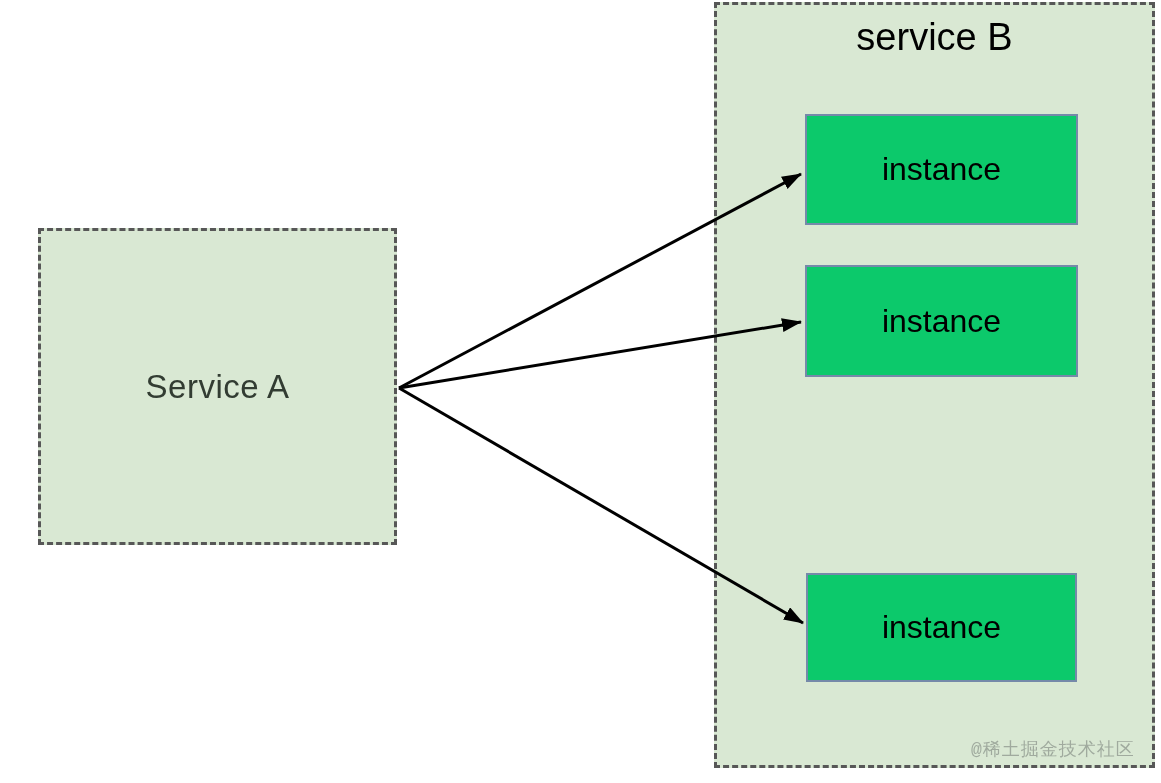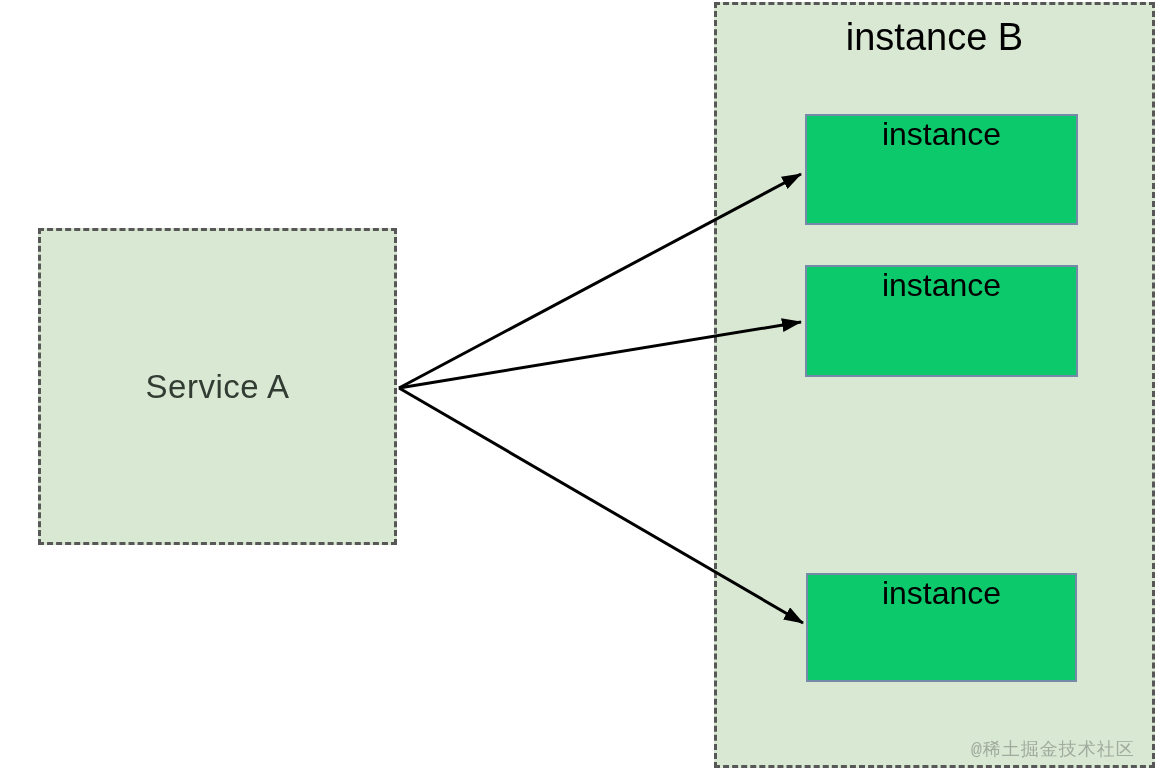--- a/index.html
+++ b/index.html
@@ -49,20 +49,21 @@
     text-align: center;
     font-size: 38px;
     color: #000000;
   }
   .instance-box {
     position: absolute;
     background: #0cc96b;
     border: 2px solid #7589a9;
     box-sizing: border-box;
     display: flex;
+    align-items: center;
     justify-content: center;
   }
   .instance-box span {
     font-size: 32px;
     color: #000000;
   }
   #instance-1 { left: 805px; top: 114px; width: 273px; height: 111px; }
   #instance-2 { left: 805px; top: 265px; width: 273px; height: 112px; }
   #instance-3 { left: 806px; top: 573px; width: 271px; height: 109px; }
   #arrow-layer {
@@ -83,21 +84,21 @@
     font-family: Liberation Mono, monospace;
   }
 </style>
 </head>
 <body>
 
 <div id="canvas">
 
   <div id="service-b-container" class="dashed-box"></div>
 
-  <div id="service-b-title">instance B</div>
+  <div id="service-b-title">service B</div>
 
   <div id="service-a-box" class="dashed-box">
     <span id="service-a-label">Service A</span>
   </div>
 
   <div id="instance-1" class="instance-box">
     <span>instance</span>
   </div>
 
   <div id="instance-2" class="instance-box">

